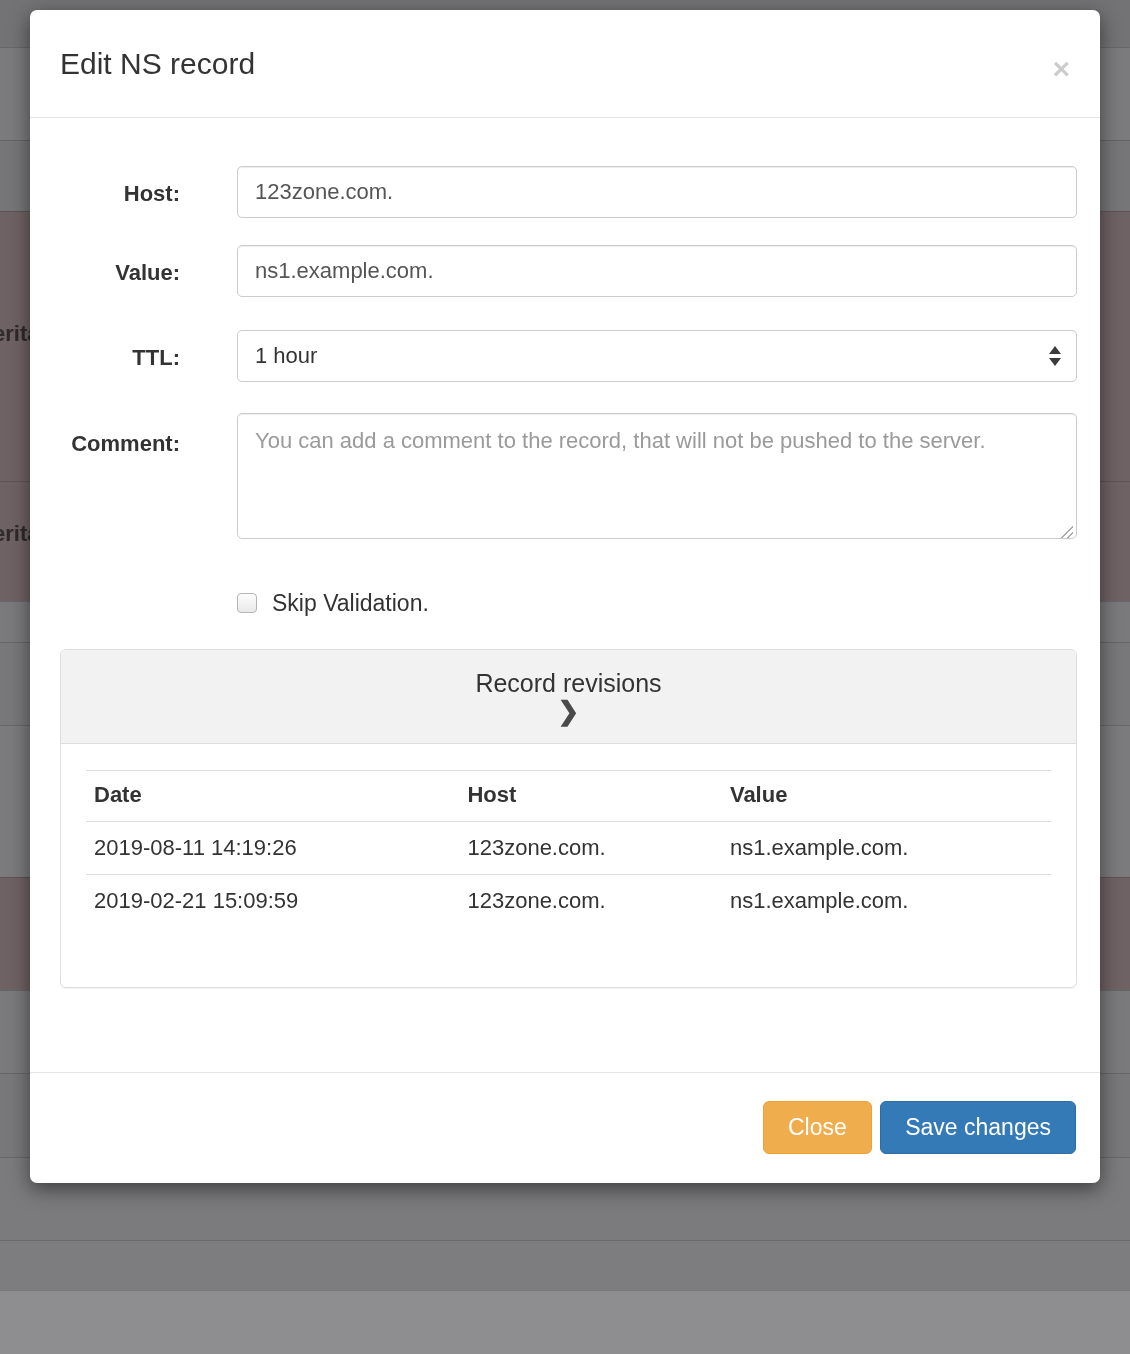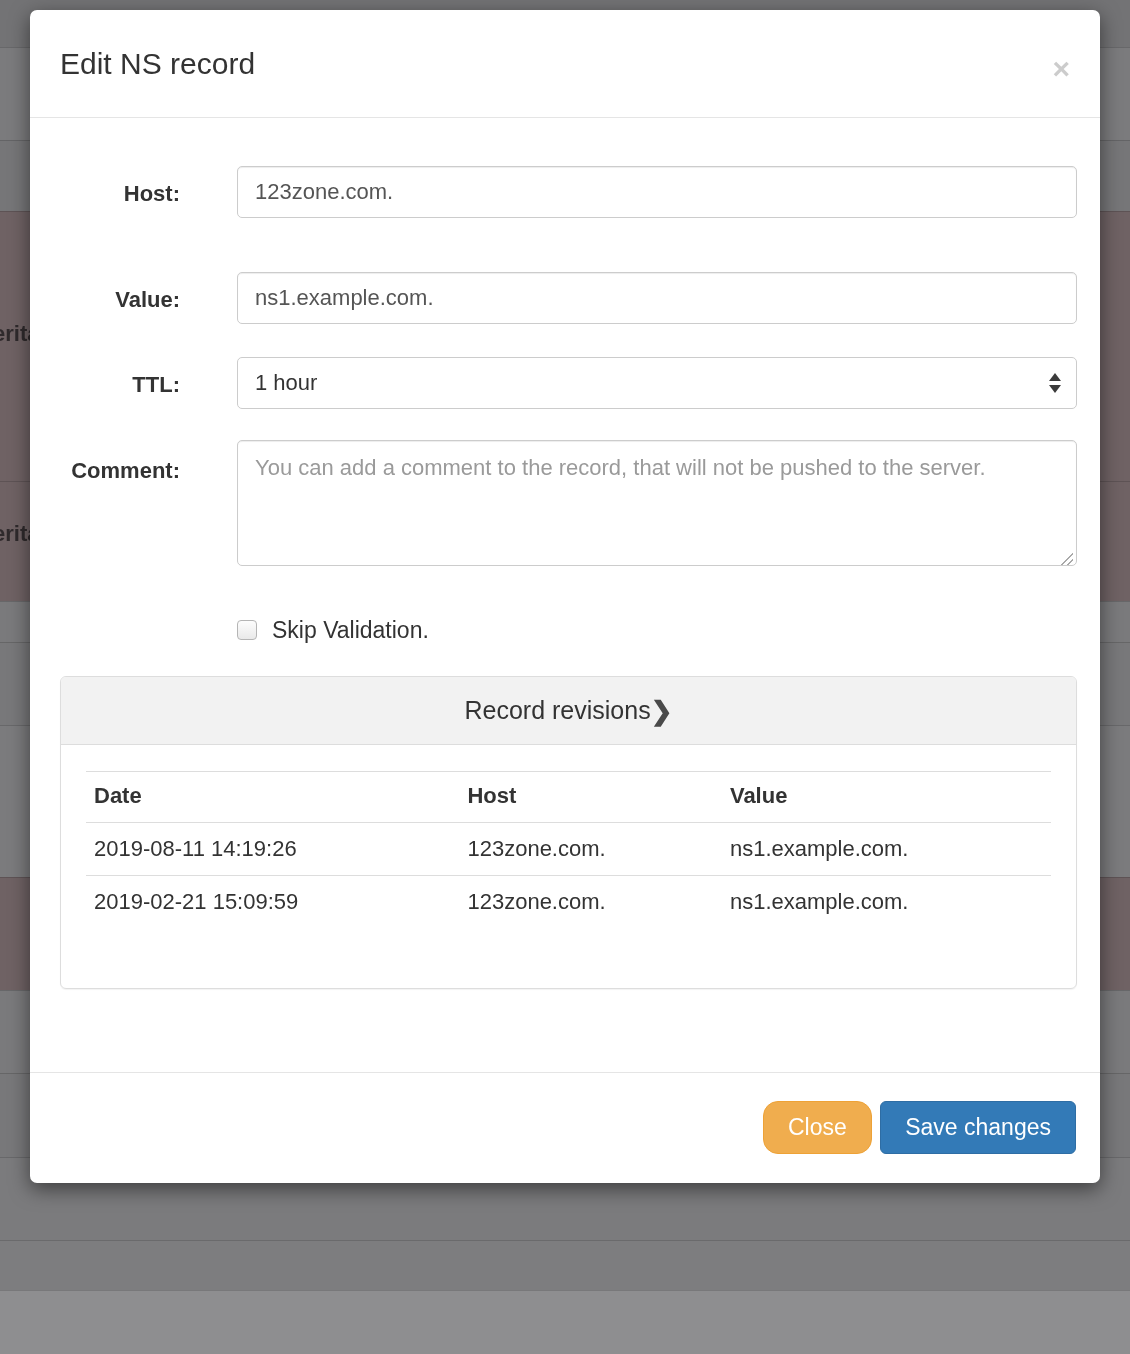--- a/index.html
+++ b/index.html
@@ -40,21 +40,21 @@
   .modal-body { padding: 48px 23px 0 30px; }
 
   .form-group { display: flex; align-items: flex-start; }
   .control-label {
     width: 120px; text-align: right; flex: none;
     font-weight: bold; font-size: 22px; color: #333; line-height: 33px;
   }
   .control-col { flex: 1; margin-left: 57px; position: relative; }
 
   .row-type   { margin-bottom: 52px; }
-  .row-host   { margin-bottom: 54px; }
+  .row-host   { margin-bottom: 27px; }
   .row-value  { margin-bottom: 33px; }
   .row-ttl    { margin-bottom: 31px; }
   .row-comment{ margin-bottom: 46px; }
   .row-host .control-label, .row-value .control-label,
   .row-ttl .control-label { padding-top: 11px; }
   .row-comment .control-label { padding-top: 14px; }
 
   .static-value { font-size: 27px; color: #333; line-height: 33px; }
 
   .form-control {
@@ -103,22 +103,23 @@
   .checkbox-label { margin-left: 15px; font-size: 23px; color: #333; cursor: pointer; }
 
   
   .panel {
     border: 1px solid #ddd; border-radius: 6px; overflow: hidden;
     box-shadow: 0 1px 1px rgba(0,0,0,0.05);
   }
   .panel-heading {
     background: #f2f2f2; border-bottom: 1px solid #ddd;
     padding: 19px 25px;
-    display: flex; align-items: center; justify-content: center;
-    cursor: pointer;
+    display: flex; align-items: center; justify-content: space-between;
+    cursor: pointer;
+    flex-direction: column;
   }
   .panel-title { font-size: 25px; color: #333; line-height: 29px; }
   .chevron { font-size: 26px; color: #4a4a4a; font-weight: bold; line-height: 1; }
   .panel-body { padding: 26px 25px 60px; }
 
   table.revisions { width: 100%; border-collapse: collapse; font-size: 22px; color: #333; }
   table.revisions th {
     text-align: left; font-weight: bold;
     padding: 11px 8px 13px;
     border-top: 1px solid #ddd; border-bottom: 1px solid #ddd;
@@ -132,21 +133,21 @@
     position: absolute; left: 0; right: 0; bottom: 0;
     border-top: 1px solid #e5e5e5;
     padding: 28px 24px 29px; text-align: right;
   }
   .btn {
     display: inline-block; font-size: 23px; line-height: 27px;
     padding: 12px 24px; border-radius: 6px; color: #fff;
     border: 1px solid transparent; cursor: pointer;
     font-family: "Liberation Sans", sans-serif;
   }
-  .btn-warning { background: #f0ad4e; border-color: #eea236; border-radius: 15px; }
+  .btn-warning { background: #f0ad4e; border-color: #eea236; }
   .btn-primary { background: #337ab7; border-color: #2e6da4; margin-left: 4px; }
 </style>
 </head>
 <body>
 
 <div>
   <div class="stripe" style="top:0;height:47px;background:#737375;border-top:none;"></div>
   <div class="stripe" style="top:47px;height:93px;background:#7b7b7d;"></div>
   <div class="stripe" style="top:140px;height:71px;background:#767678;"></div>
   <div class="stripe" style="top:211px;height:270px;background:#6f6264;"></div>

